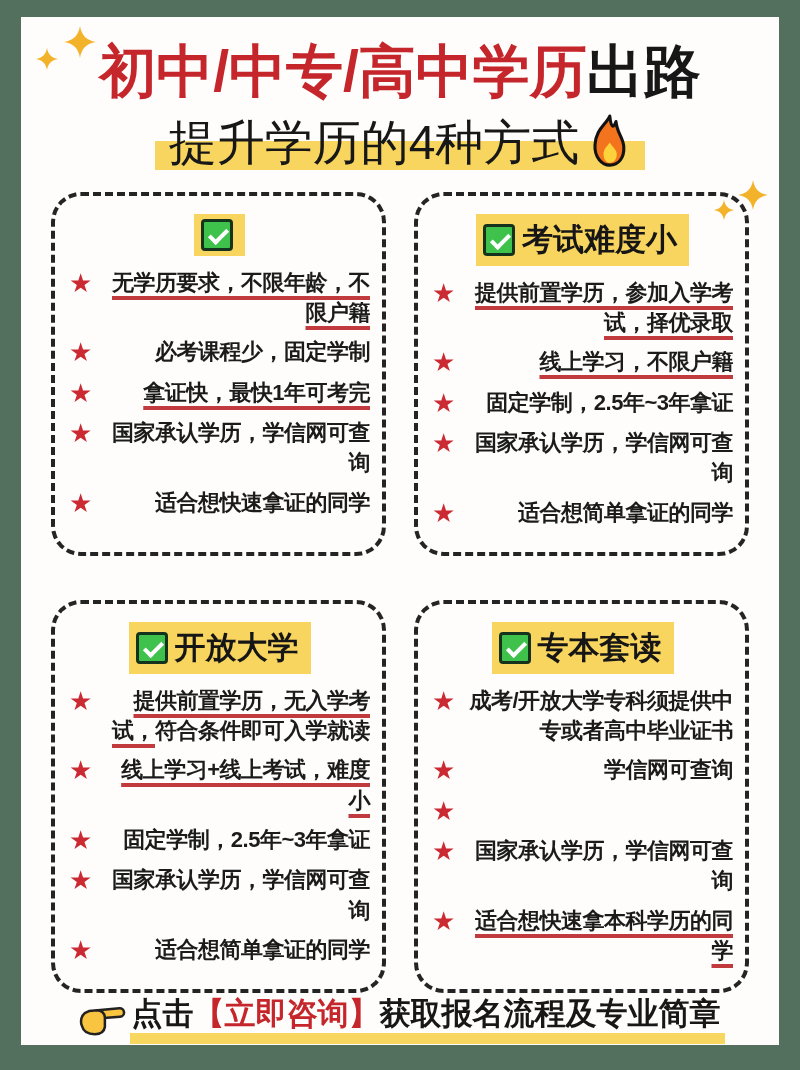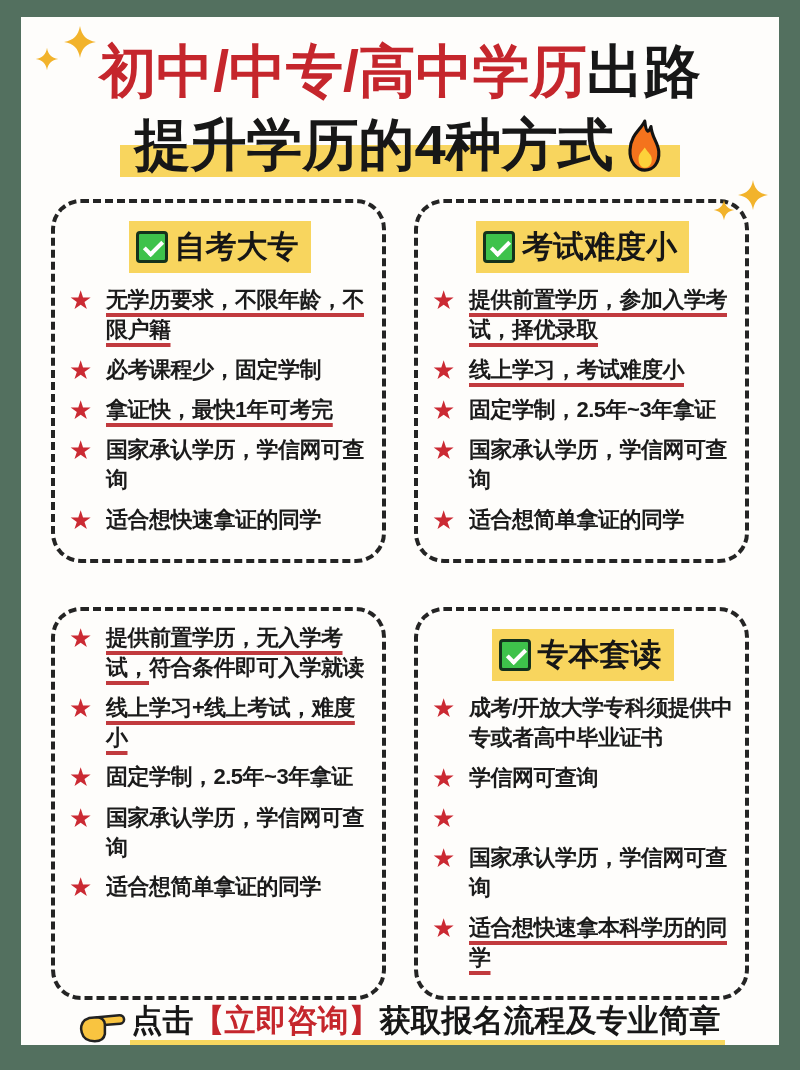--- a/index.html
+++ b/index.html
@@ -25,21 +25,21 @@
   .sp-r-big    { left:716px; top:162px; width:32px; height:32px; }
   .sp-r-small  { left:692px; top:182px; width:22px; height:22px; }
 
   
   .header { text-align:center; margin-top:22px; line-height:1.15; }
   .title-line1 { font-size:57px; font-weight:900; letter-spacing:0px; color:#171717; white-space:nowrap; }
   .title-line1 .red { color:#c5262c; }
   .title-line2 { margin-top:8px; }
   .subtitle-hl {
     display:inline-block;
-    font-size:56px; font-weight:700; color:#171717;
+    font-size:48px; font-weight:400; color:#171717;
     background:linear-gradient(to bottom, transparent 48%, #f8d55e 48%, #f8d55e 97%, transparent 97%);
     padding:0 10px 2px 14px;
     white-space:nowrap;
   }
   .flame { width:52px; height:56px; vertical-align:-10px; margin-left:4px; }
 
   
   .cards {
     display:grid;
     grid-template-columns:1fr 1fr;
@@ -74,21 +74,21 @@
   .bullet {
     display:flex; gap:9px;
     margin-bottom:9px;
     font-size:22px; font-weight:700; color:#1b1b1b;
     line-height:1.38; letter-spacing:-0.5px;
   }
   .bullet .star {
     flex:0 0 28px; color:#cb2a33; font-size:26px; line-height:1.2;
     font-family:"DejaVu Sans",sans-serif;
   }
-  .btext { flex:1 1 auto; }
+  .btext { flex:1 1 auto;text-align:right; }
   .u {
     text-decoration:underline;
     text-decoration-color:#c13a3e;
     text-decoration-thickness:4px;
     text-underline-offset:6px;
   }
 
   
   .cta {
     margin:auto 0 28px 0;
@@ -131,21 +131,20 @@
           <path d="M33 4 C28 15 15 21 14 41 C13 57 23 67 33 67 C44 67 52 58 51 43 C50 31 42 25 41 11 C38 19 35 21 33 4 Z" fill="#f4731d" stroke="#131313" stroke-width="4" stroke-linejoin="round"></path>
           <path d="M33 38 C29 44 25 46 25 53 C25 60 29 64 33 64 C38 64 42 60 42 53 C42 47 37 45 33 38 Z" fill="#fdd23a"></path>
         </svg></span>
       </div>
     </div>
 
     <div class="cards">
       <section class="card">
         <div class="card-title-row"><span class="card-title">
               <span class="checkbox"></span>
-              <span>自考大专</span>
             </span></div>
         <div class="bullets">
             <div class="bullet">
               <span class="star">★</span>
               <div class="btext"><span class="u">无学历要求，不限年龄，不限户籍</span></div>
             </div>
             <div class="bullet">
               <span class="star">★</span>
               <div class="btext"><span>必考课程少，固定学制</span></div>
             </div>
@@ -168,37 +167,41 @@
               <span class="checkbox"></span>
               <span>考试难度小</span>
             </span></div>
         <div class="bullets">
             <div class="bullet">
               <span class="star">★</span>
               <div class="btext"><span class="u">提供前置学历，参加入学考试，择优录取</span></div>
             </div>
             <div class="bullet">
               <span class="star">★</span>
-              <div class="btext"><span class="u">线上学习，考试难度小</span></div>
+              <div class="btext"><span class="u">线上学习，不限户籍</span></div>
             </div>
             <div class="bullet">
               <span class="star">★</span>
               <div class="btext"><span>固定学制，2.5年~3年拿证</span></div>
             </div>
             <div class="bullet">
               <span class="star">★</span>
               <div class="btext"><span>国家承认学历，学信网可查询</span></div>
             </div>
             <div class="bullet">
               <span class="star">★</span>
               <div class="btext"><span>适合想简单拿证的同学</span></div>
             </div>
           </div>
       </section>
       <section class="card">
+        <div class="card-title-row"><span class="card-title">
+              <span class="checkbox"></span>
+              <span>开放大学</span>
+            </span></div>
         <div class="bullets">
             <div class="bullet">
               <span class="star">★</span>
               <div class="btext"><span class="u">提供前置学历，无入学考试，</span><span>符合条件即可入学就读</span></div>
             </div>
             <div class="bullet">
               <span class="star">★</span>
               <div class="btext"><span class="u">线上学习+线上考试，难度小</span></div>
             </div>
             <div class="bullet">

